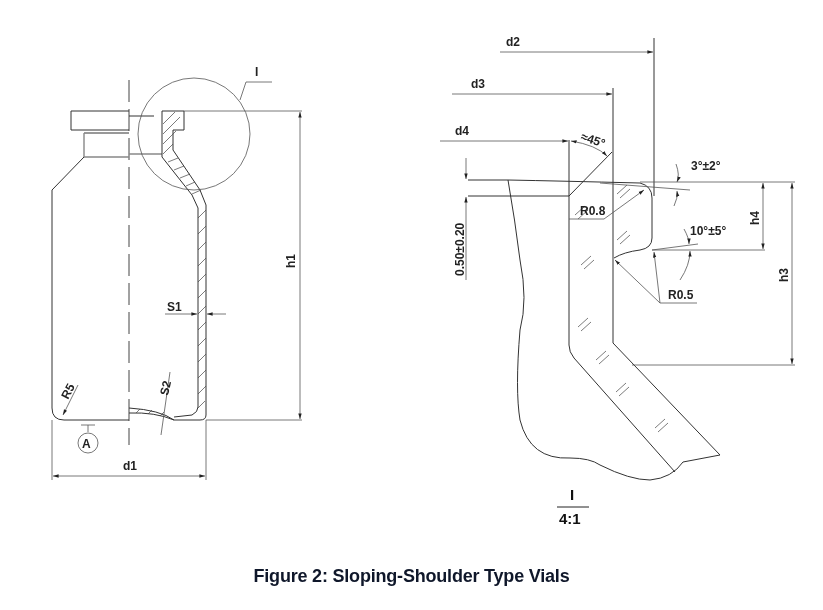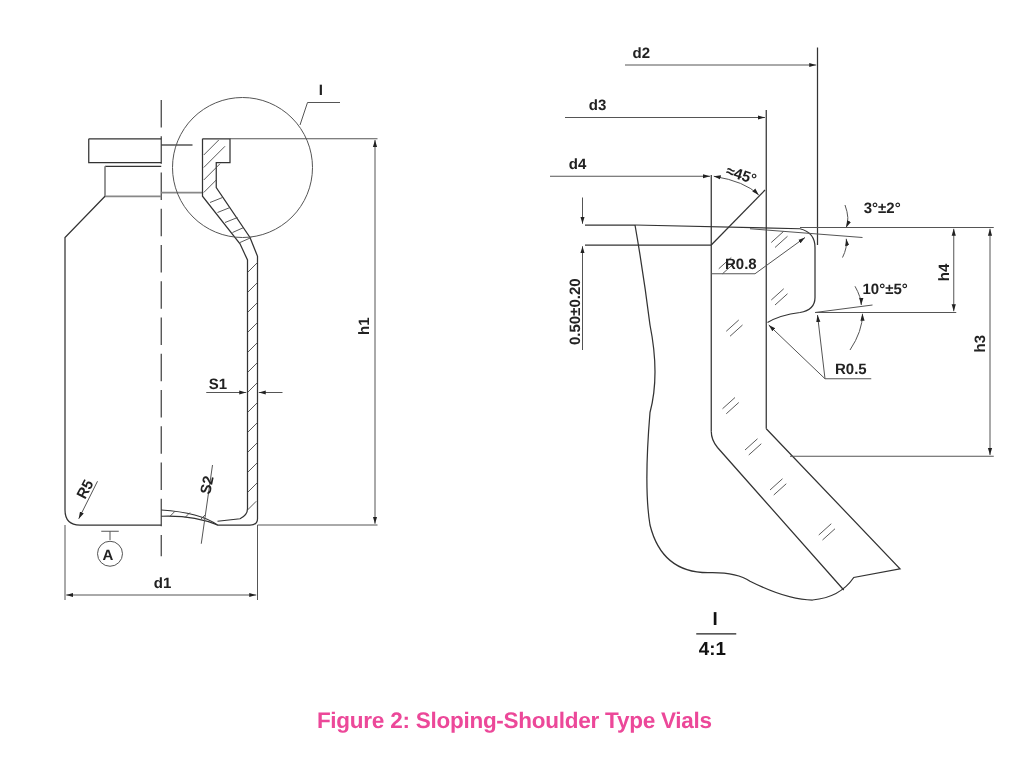--- a/index.html
+++ b/index.html
@@ -4,21 +4,21 @@
 <style>
   html, body { margin:0; padding:0; background:#ffffff; }
   body { width:823px; height:610px; position:relative; overflow:hidden; font-family:"Liberation Sans", sans-serif; }
   svg { position:absolute; left:0; top:0; }
   .ln { stroke:#333; stroke-width:1; fill:none; }
   .thin { stroke:#555; stroke-width:0.8; fill:none; }
   .grey { stroke:#888; stroke-width:1.4; fill:none; }
   .dash { stroke:#444; stroke-width:1; fill:none; stroke-dasharray:22 7; }
   .hatch { stroke:#444; stroke-width:0.7; }
   .lbl { font-family:"Liberation Sans", sans-serif; font-size:12px; font-weight:bold; fill:#222; }
-  .caption { position:absolute; left:0; width:823px; top:566px; text-align:center; font-family:"Liberation Sans", sans-serif; font-weight:bold; font-size:18px; color:#ec4899; letter-spacing:-0.2px; }
+  .caption { position:absolute; left:0; width:823px; top:566px; text-align:center; font-family:"Liberation Sans", sans-serif; font-weight:bold; font-size:18px; color:#0f172a; letter-spacing:-0.2px; }
   .scale { font-family:"Liberation Sans", sans-serif; font-size:15px; font-weight:bold; fill:#111; }
 </style>
 </head>
 <body>
 
 <svg width="823" height="610" viewBox="0 0 823 610">
   <defs>
     <marker id="arr" viewBox="0 0 10 10" refX="10" refY="5" markerWidth="7" markerHeight="7" orient="auto-start-reverse">
       <path d="M0,2 L10,5 L0,8 z" fill="#222"></path>
     </marker>

